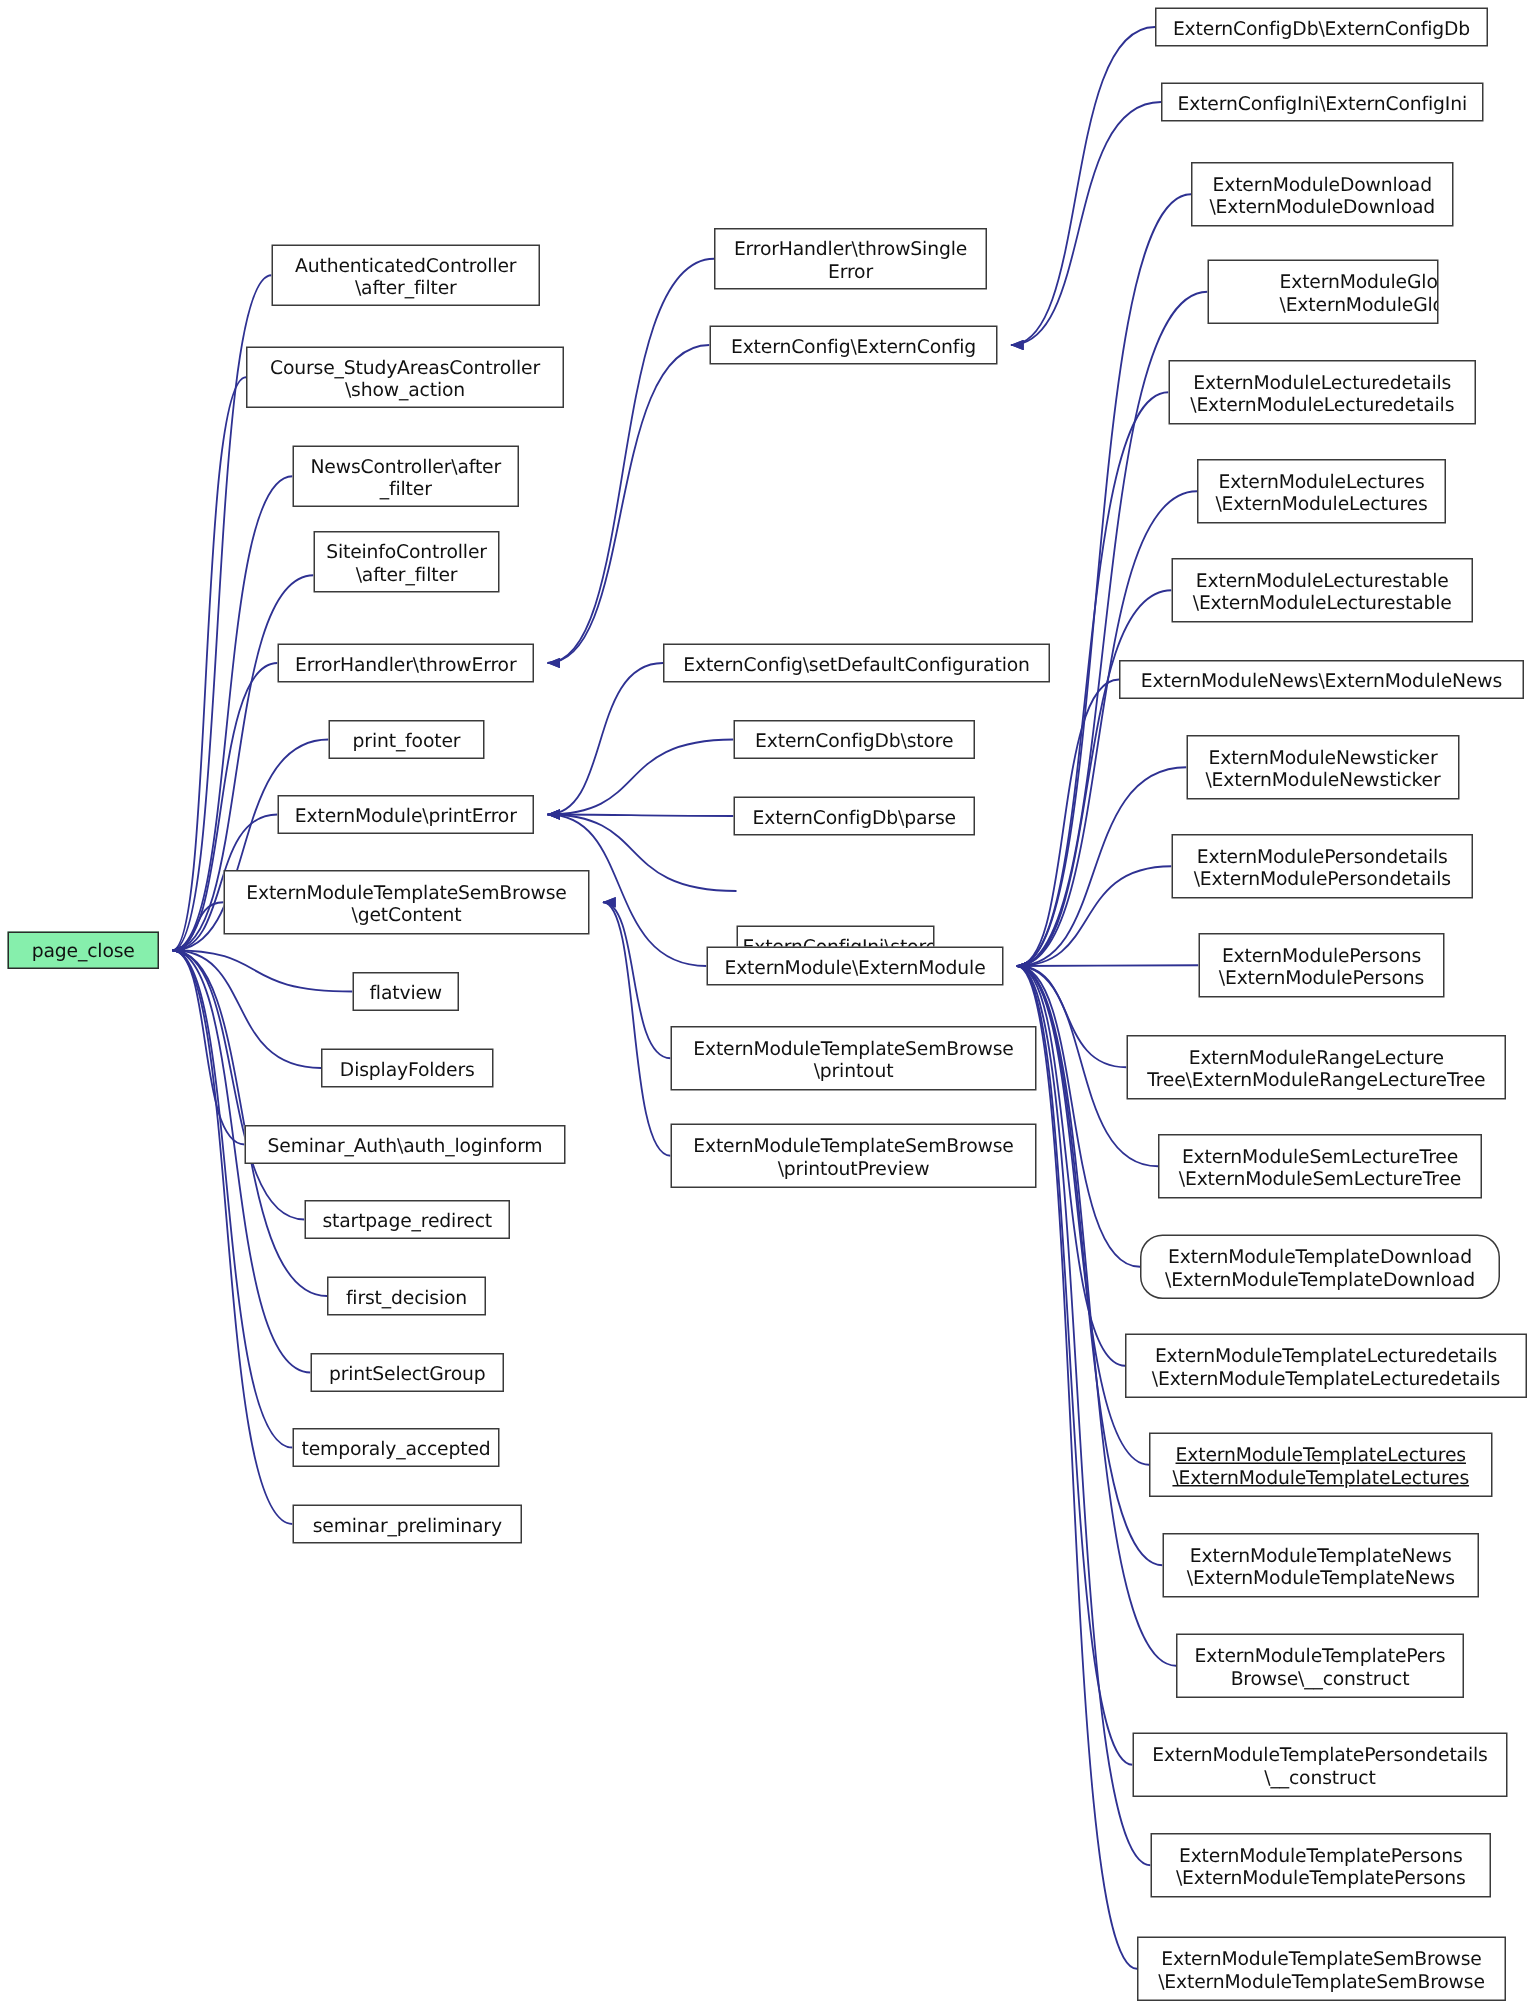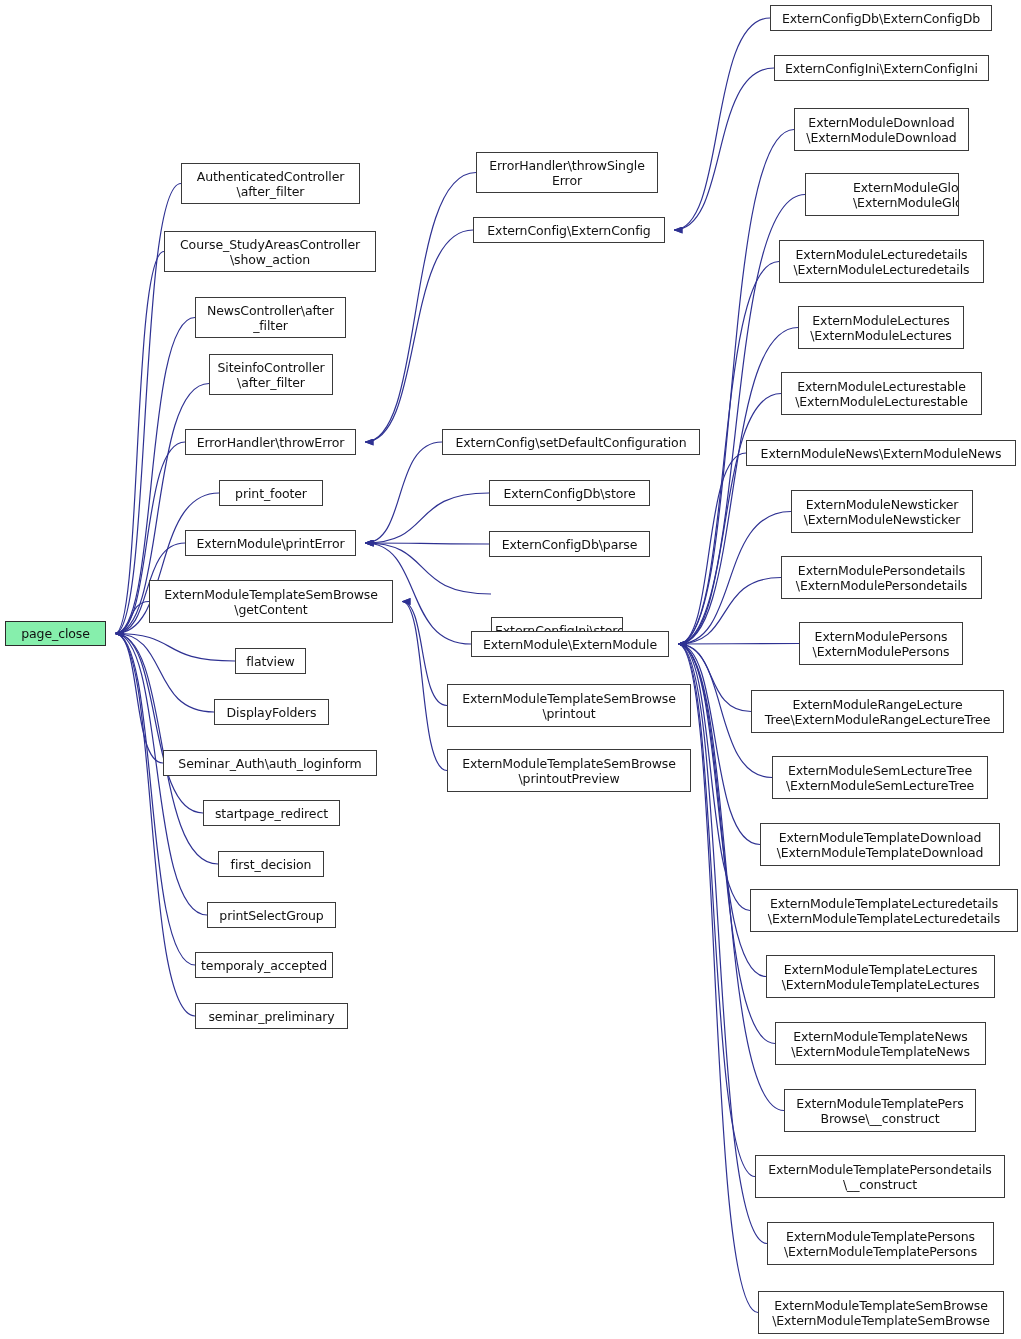--- a/index.html
+++ b/index.html
@@ -158,25 +158,25 @@
       <div class="node" style="left: 791px; top: 490px; width: 182px; height: 43px;"><span class="node-label">ExternModuleNewsticker
 \ExternModuleNewsticker</span></div>
       <div class="node" style="left: 781px; top: 556px; width: 201px; height: 43px; text-align: center;"><span class="node-label">ExternModulePersondetails
 \ExternModulePersondetails</span></div>
       <div class="node" style="left: 799px; top: 622px; width: 164px; height: 43px;"><span class="node-label">ExternModulePersons
 \ExternModulePersons</span></div>
       <div class="node" style="left: 751px; top: 690px; width: 253px; height: 43px;"><span class="node-label">ExternModuleRangeLecture
 Tree\ExternModuleRangeLectureTree</span></div>
       <div class="node" style="left: 772px; top: 756px; width: 216px; height: 43px;"><span class="node-label">ExternModuleSemLectureTree
 \ExternModuleSemLectureTree</span></div>
-      <div class="node" style="left: 760px; top: 823px; width: 240px; height: 43px;"><span class="node-label">ExternModuleTemplateDownload
+      <div class="node" style="left: 760px; top: 823px; width: 240px; height: 43px; border-radius: 15px;"><span class="node-label">ExternModuleTemplateDownload
 \ExternModuleTemplateDownload</span></div>
       <div class="node" style="left: 750px; top: 889px; width: 268px; height: 43px;"><span class="node-label">ExternModuleTemplateLecturedetails
 \ExternModuleTemplateLecturedetails</span></div>
-      <div class="node" style="left: 766px; top: 955px; width: 229px; height: 43px;"><span class="node-label">ExternModuleTemplateLectures
+      <div class="node" style="left: 766px; top: 955px; width: 229px; height: 43px; text-decoration: underline;"><span class="node-label">ExternModuleTemplateLectures
 \ExternModuleTemplateLectures</span></div>
       <div class="node" style="left: 775px; top: 1022px; width: 211px; height: 43px;"><span class="node-label">ExternModuleTemplateNews
 \ExternModuleTemplateNews</span></div>
       <div class="node" style="left: 784px; top: 1089px; width: 192px; height: 43px;"><span class="node-label">ExternModuleTemplatePers
 Browse\__construct</span></div>
       <div class="node" style="left: 755px; top: 1155px; width: 250px; height: 43px;"><span class="node-label">ExternModuleTemplatePersondetails
 \__construct</span></div>
       <div class="node" style="left: 767px; top: 1222px; width: 227px; height: 43px;"><span class="node-label">ExternModuleTemplatePersons
 \ExternModuleTemplatePersons</span></div>
       <div class="node" style="left: 758px; top: 1291px; width: 246px; height: 43px;"><span class="node-label">ExternModuleTemplateSemBrowse

